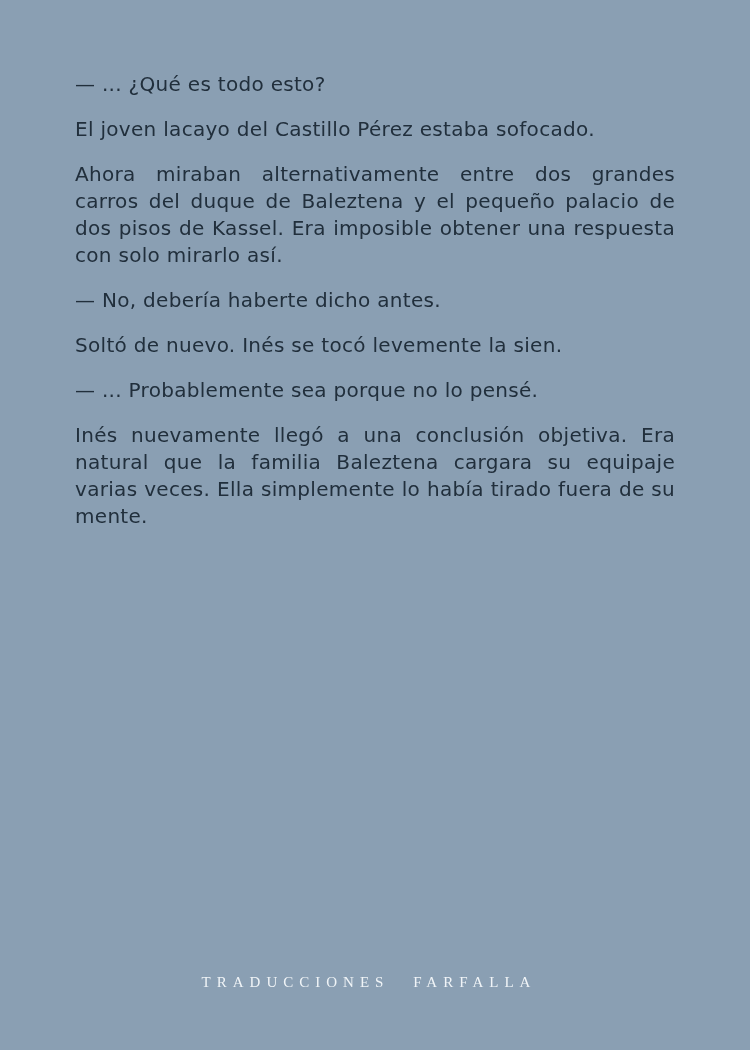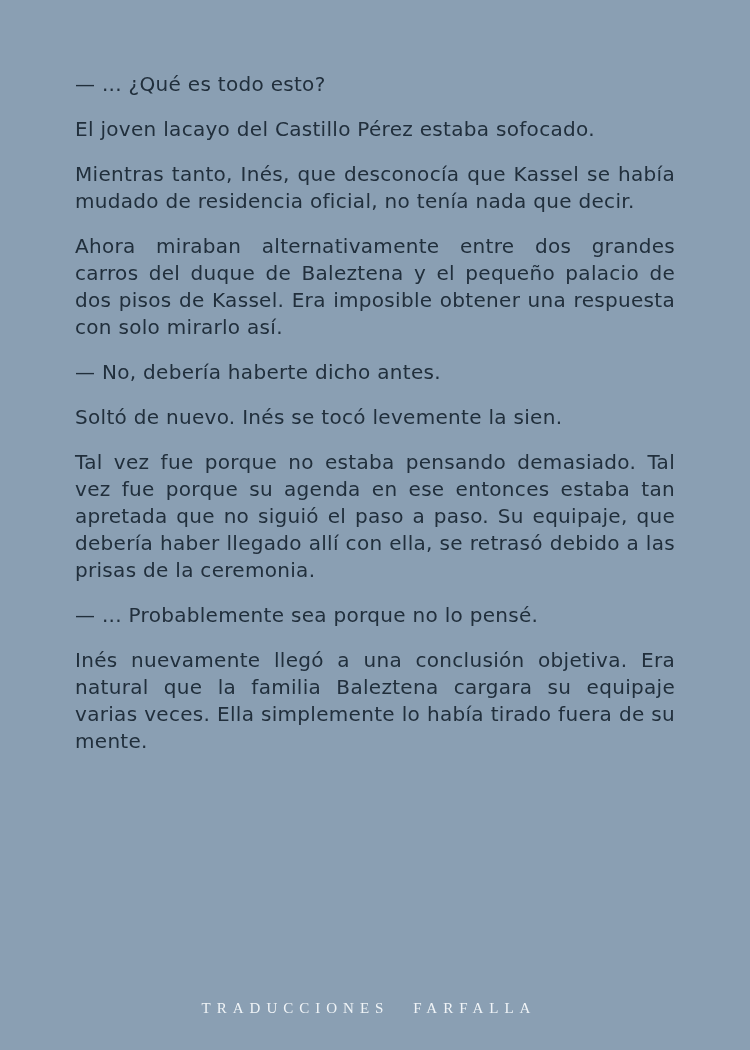--- a/index.html
+++ b/index.html
@@ -35,43 +35,40 @@
     text-justify: inter-word;
     margin-bottom: 18px;
     color: var(--text);
   }
   .watermark {
     position: absolute;
     left: 0;
     right: 12px;
     top: 972px;
     text-align: center;
-    margin-top: 26px;
   }
   .watermark span {
     font-family: "Liberation Serif", "DejaVu Serif", serif;
     font-size: 15px;
     letter-spacing: 6px;
     word-spacing: 14px;
     color: var(--footer-text);
     white-space: nowrap;
   }
 </style>
 </head>
 <body>
 
 <div class="page">
   <article class="story">
     <p>— ... ¿Qué es todo esto?</p>
     <p>El joven lacayo del Castillo Pérez estaba sofocado.</p>
-    <p>Mientras tanto, Inés, que desconocía que Kassel se había mudado de residencia oficial, no tenía nada que decir.</p>
     <p>Ahora miraban alternativamente entre dos grandes carros del duque de Baleztena y el pequeño palacio de dos pisos de Kassel. Era imposible obtener una respuesta con solo mirarlo así.</p>
     <p>— No, debería haberte dicho antes.</p>
     <p>Soltó de nuevo. Inés se tocó levemente la sien.</p>
-    <p>Tal vez fue porque no estaba pensando demasiado. Tal vez fue porque su agenda en ese entonces estaba tan apretada que no siguió el paso a paso. Su equipaje, que debería haber llegado allí con ella, se retrasó debido a las prisas de la ceremonia.</p>
     <p>— ... Probablemente sea porque no lo pensé.</p>
     <p>Inés nuevamente llegó a una conclusión objetiva. Era natural que la familia Baleztena cargara su equipaje varias veces. Ella simplemente lo había tirado fuera de su mente.</p>
   </article>
 
   <footer class="watermark">
     <span>TRADUCCIONES FARFALLA</span>
   </footer>
 </div>
 
 </body></html>

